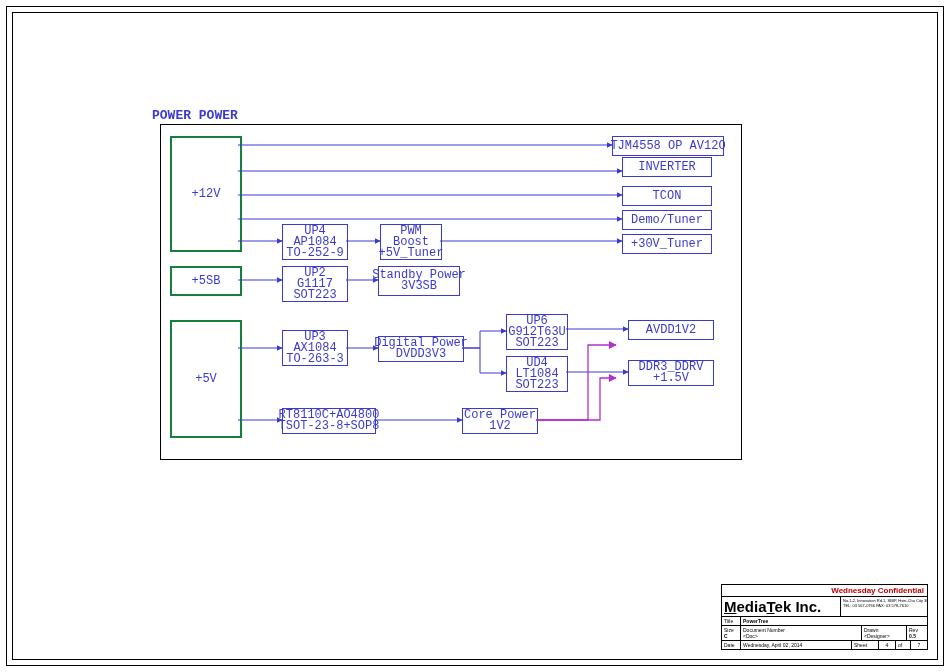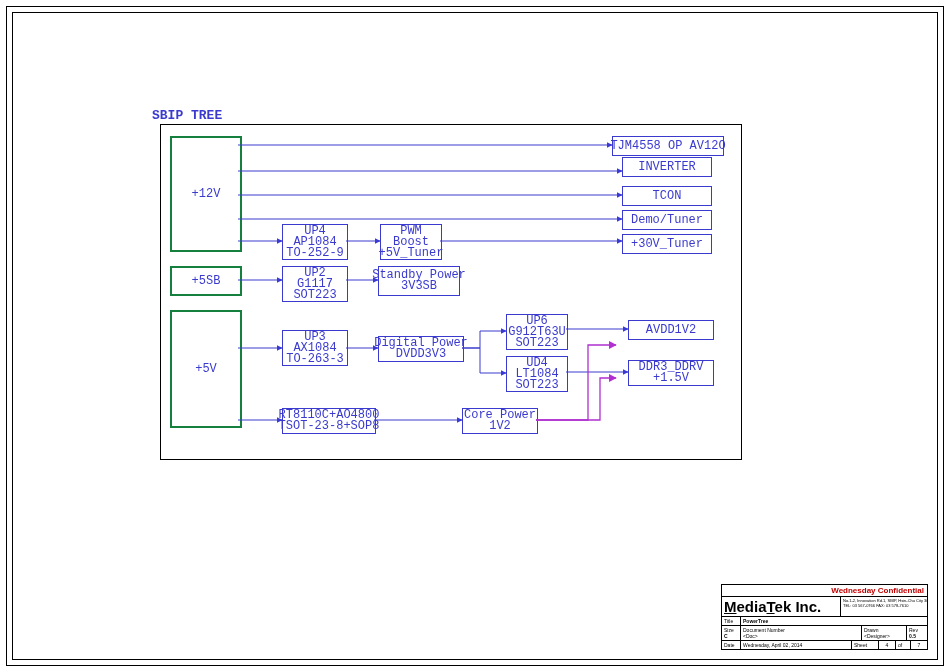--- a/index.html
+++ b/index.html
@@ -20,27 +20,27 @@
   .mtk{font-weight:bold;font-size:15px}
   .mtk u{text-decoration:underline}
 </style>
 </head>
 <body>
 
 <div class="sheet">
   <div class="frame"></div>
   <div class="frame2"></div>
 
-  <div class="title" style="left:152px;top:108px">SBIP TREE</div>
+  <div class="title" style="left:152px;top:108px">POWER POWER</div>
 
   <div class="dia" style="left:160px;top:124px;width:580px;height:334px"></div>
 
   <div class="srcbox" style="left:170px;top:136px;width:68px;height:112px">+12V</div>
   <div class="srcbox" style="left:170px;top:266px;width:68px;height:26px">+5SB</div>
-  <div class="srcbox" style="left:170px;top:310px;width:68px;height:114px">+5V</div>
+  <div class="srcbox" style="left:170px;top:320px;width:68px;height:114px">+5V</div>
 
   <div class="box" style="left:282px;top:224px;width:64px;height:34px"><span>UP4</span><span>AP1084</span><span>TO-252-9</span></div>
   <div class="box" style="left:380px;top:224px;width:60px;height:34px"><span>PWM</span><span>Boost</span><span>+5V_Tuner</span></div>
 
   <div class="box" style="left:282px;top:266px;width:64px;height:34px"><span>UP2</span><span>G1117</span><span>SOT223</span></div>
   <div class="box" style="left:378px;top:266px;width:80px;height:28px"><span>Standby Power</span><span>3V3SB</span></div>
 
   <div class="box" style="left:282px;top:330px;width:64px;height:34px"><span>UP3</span><span>AX1084</span><span>TO-263-3</span></div>
   <div class="box" style="left:378px;top:336px;width:84px;height:24px"><span>Digital Power</span><span>DVDD3V3</span></div>
 

